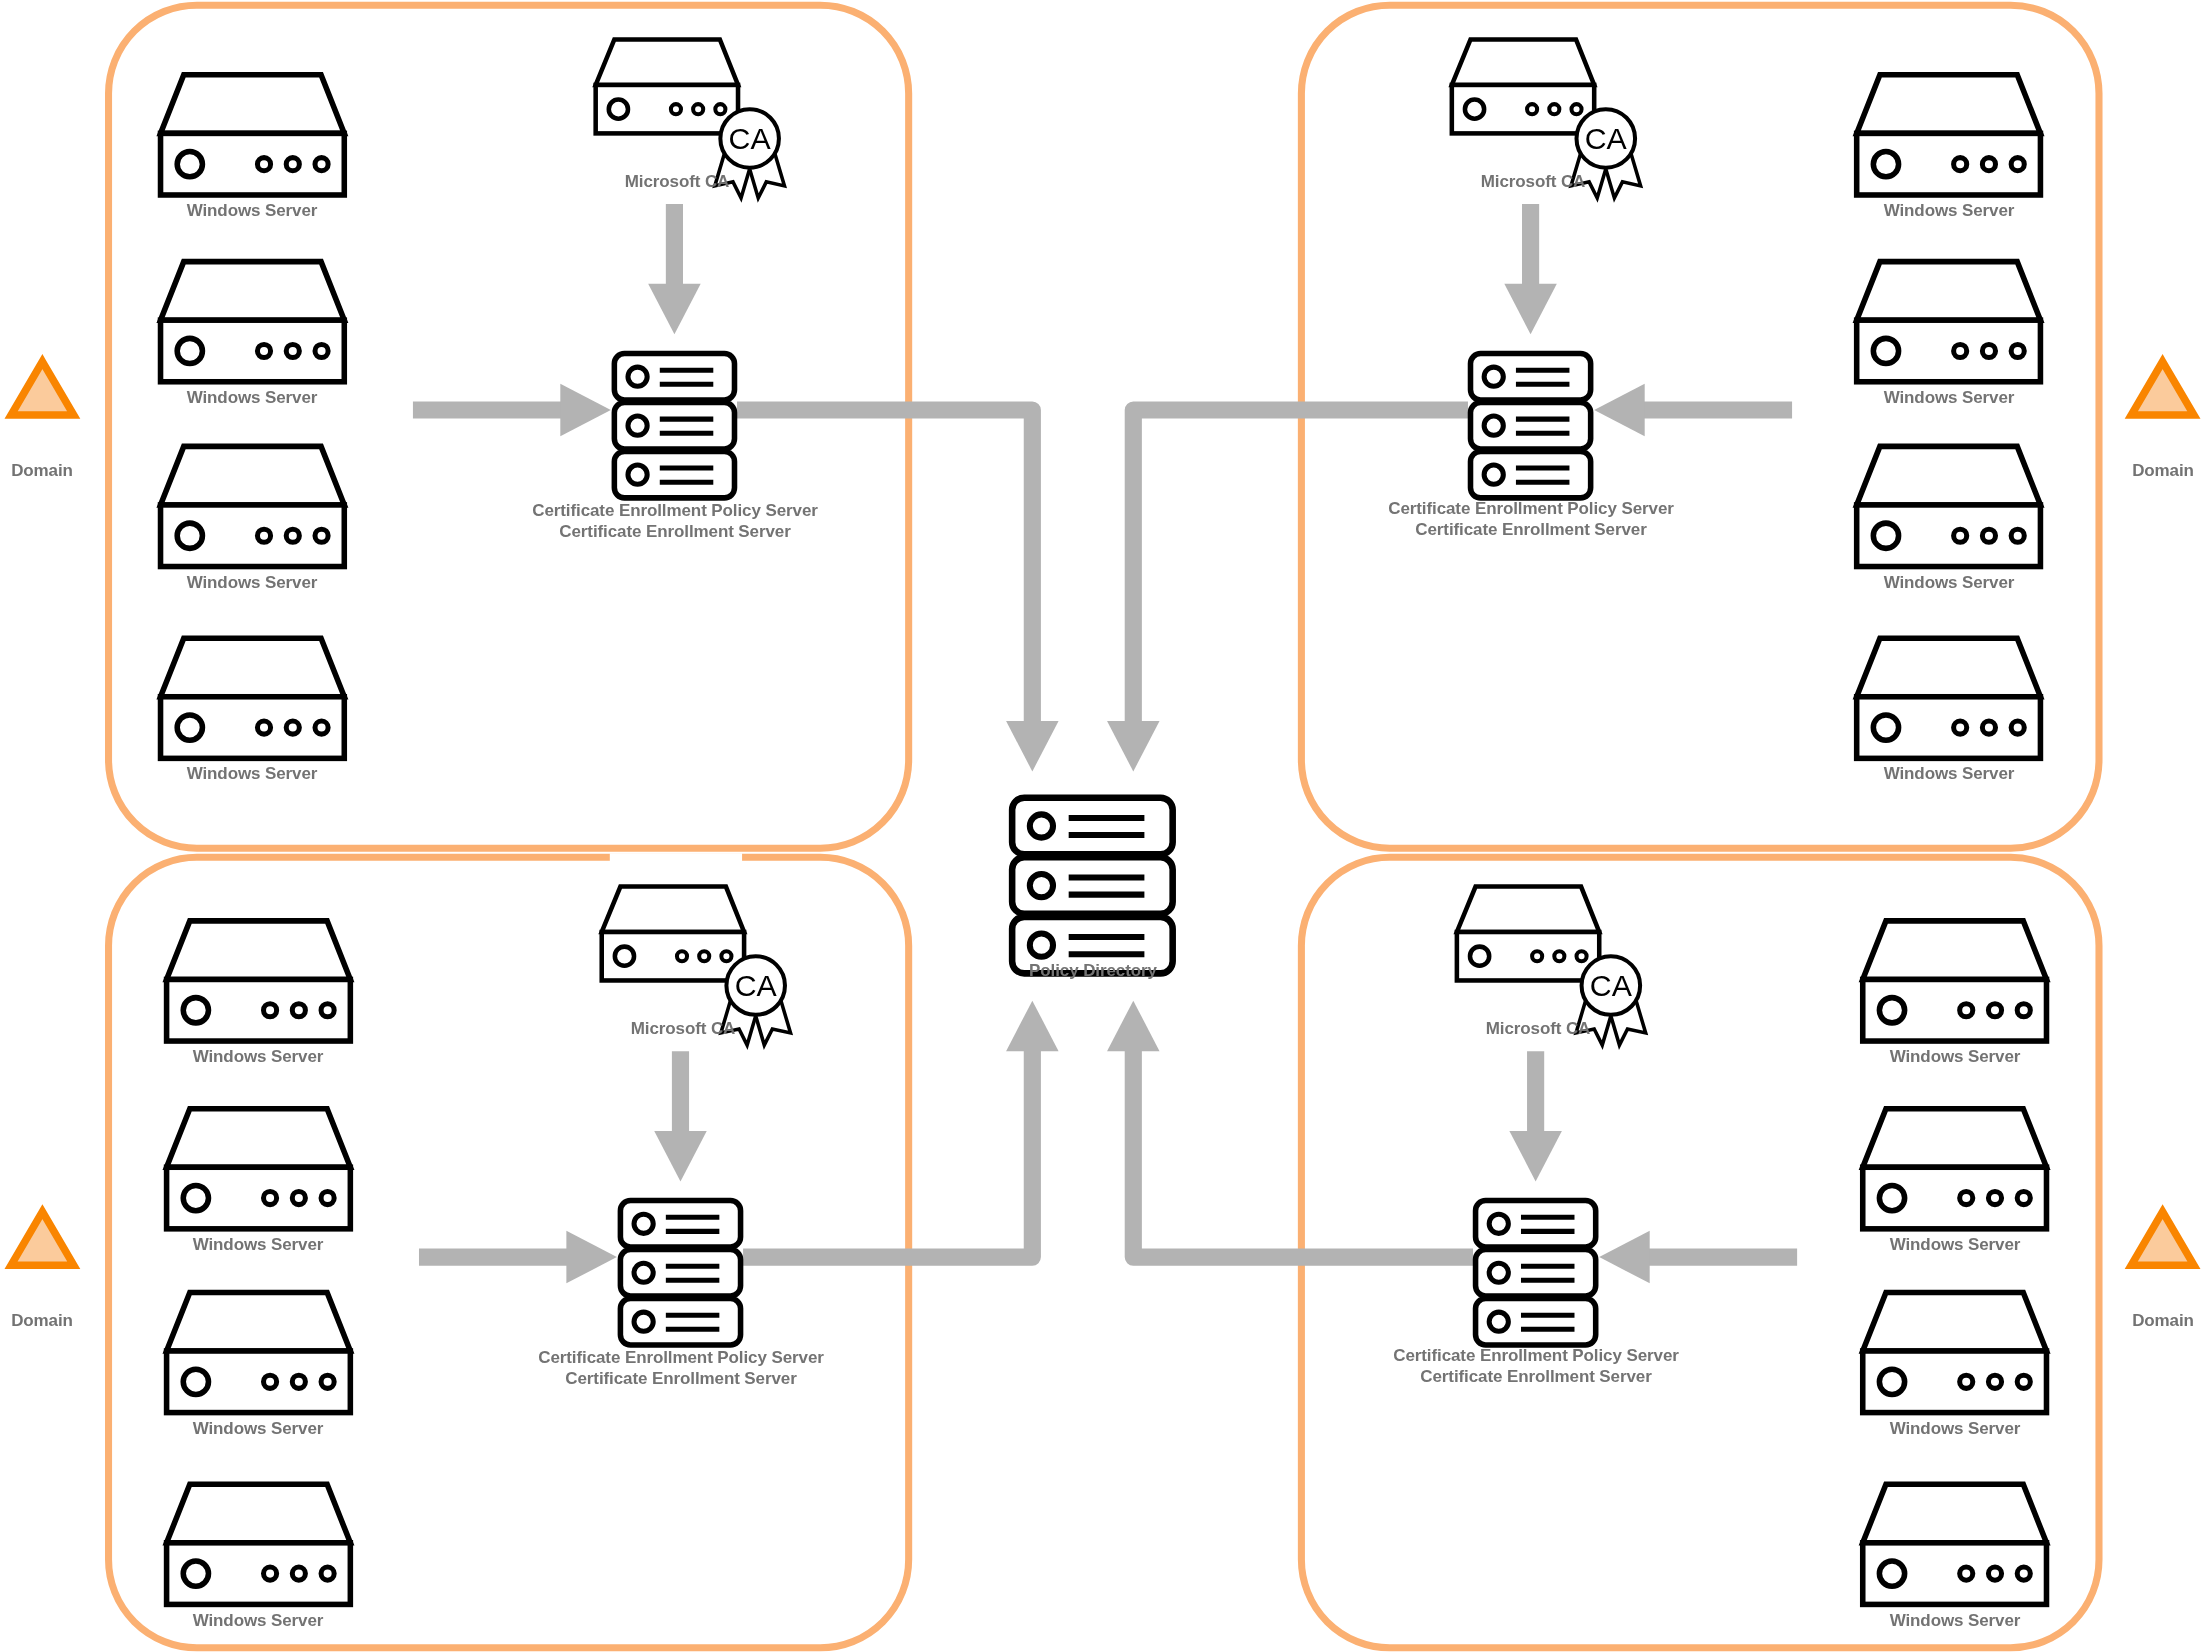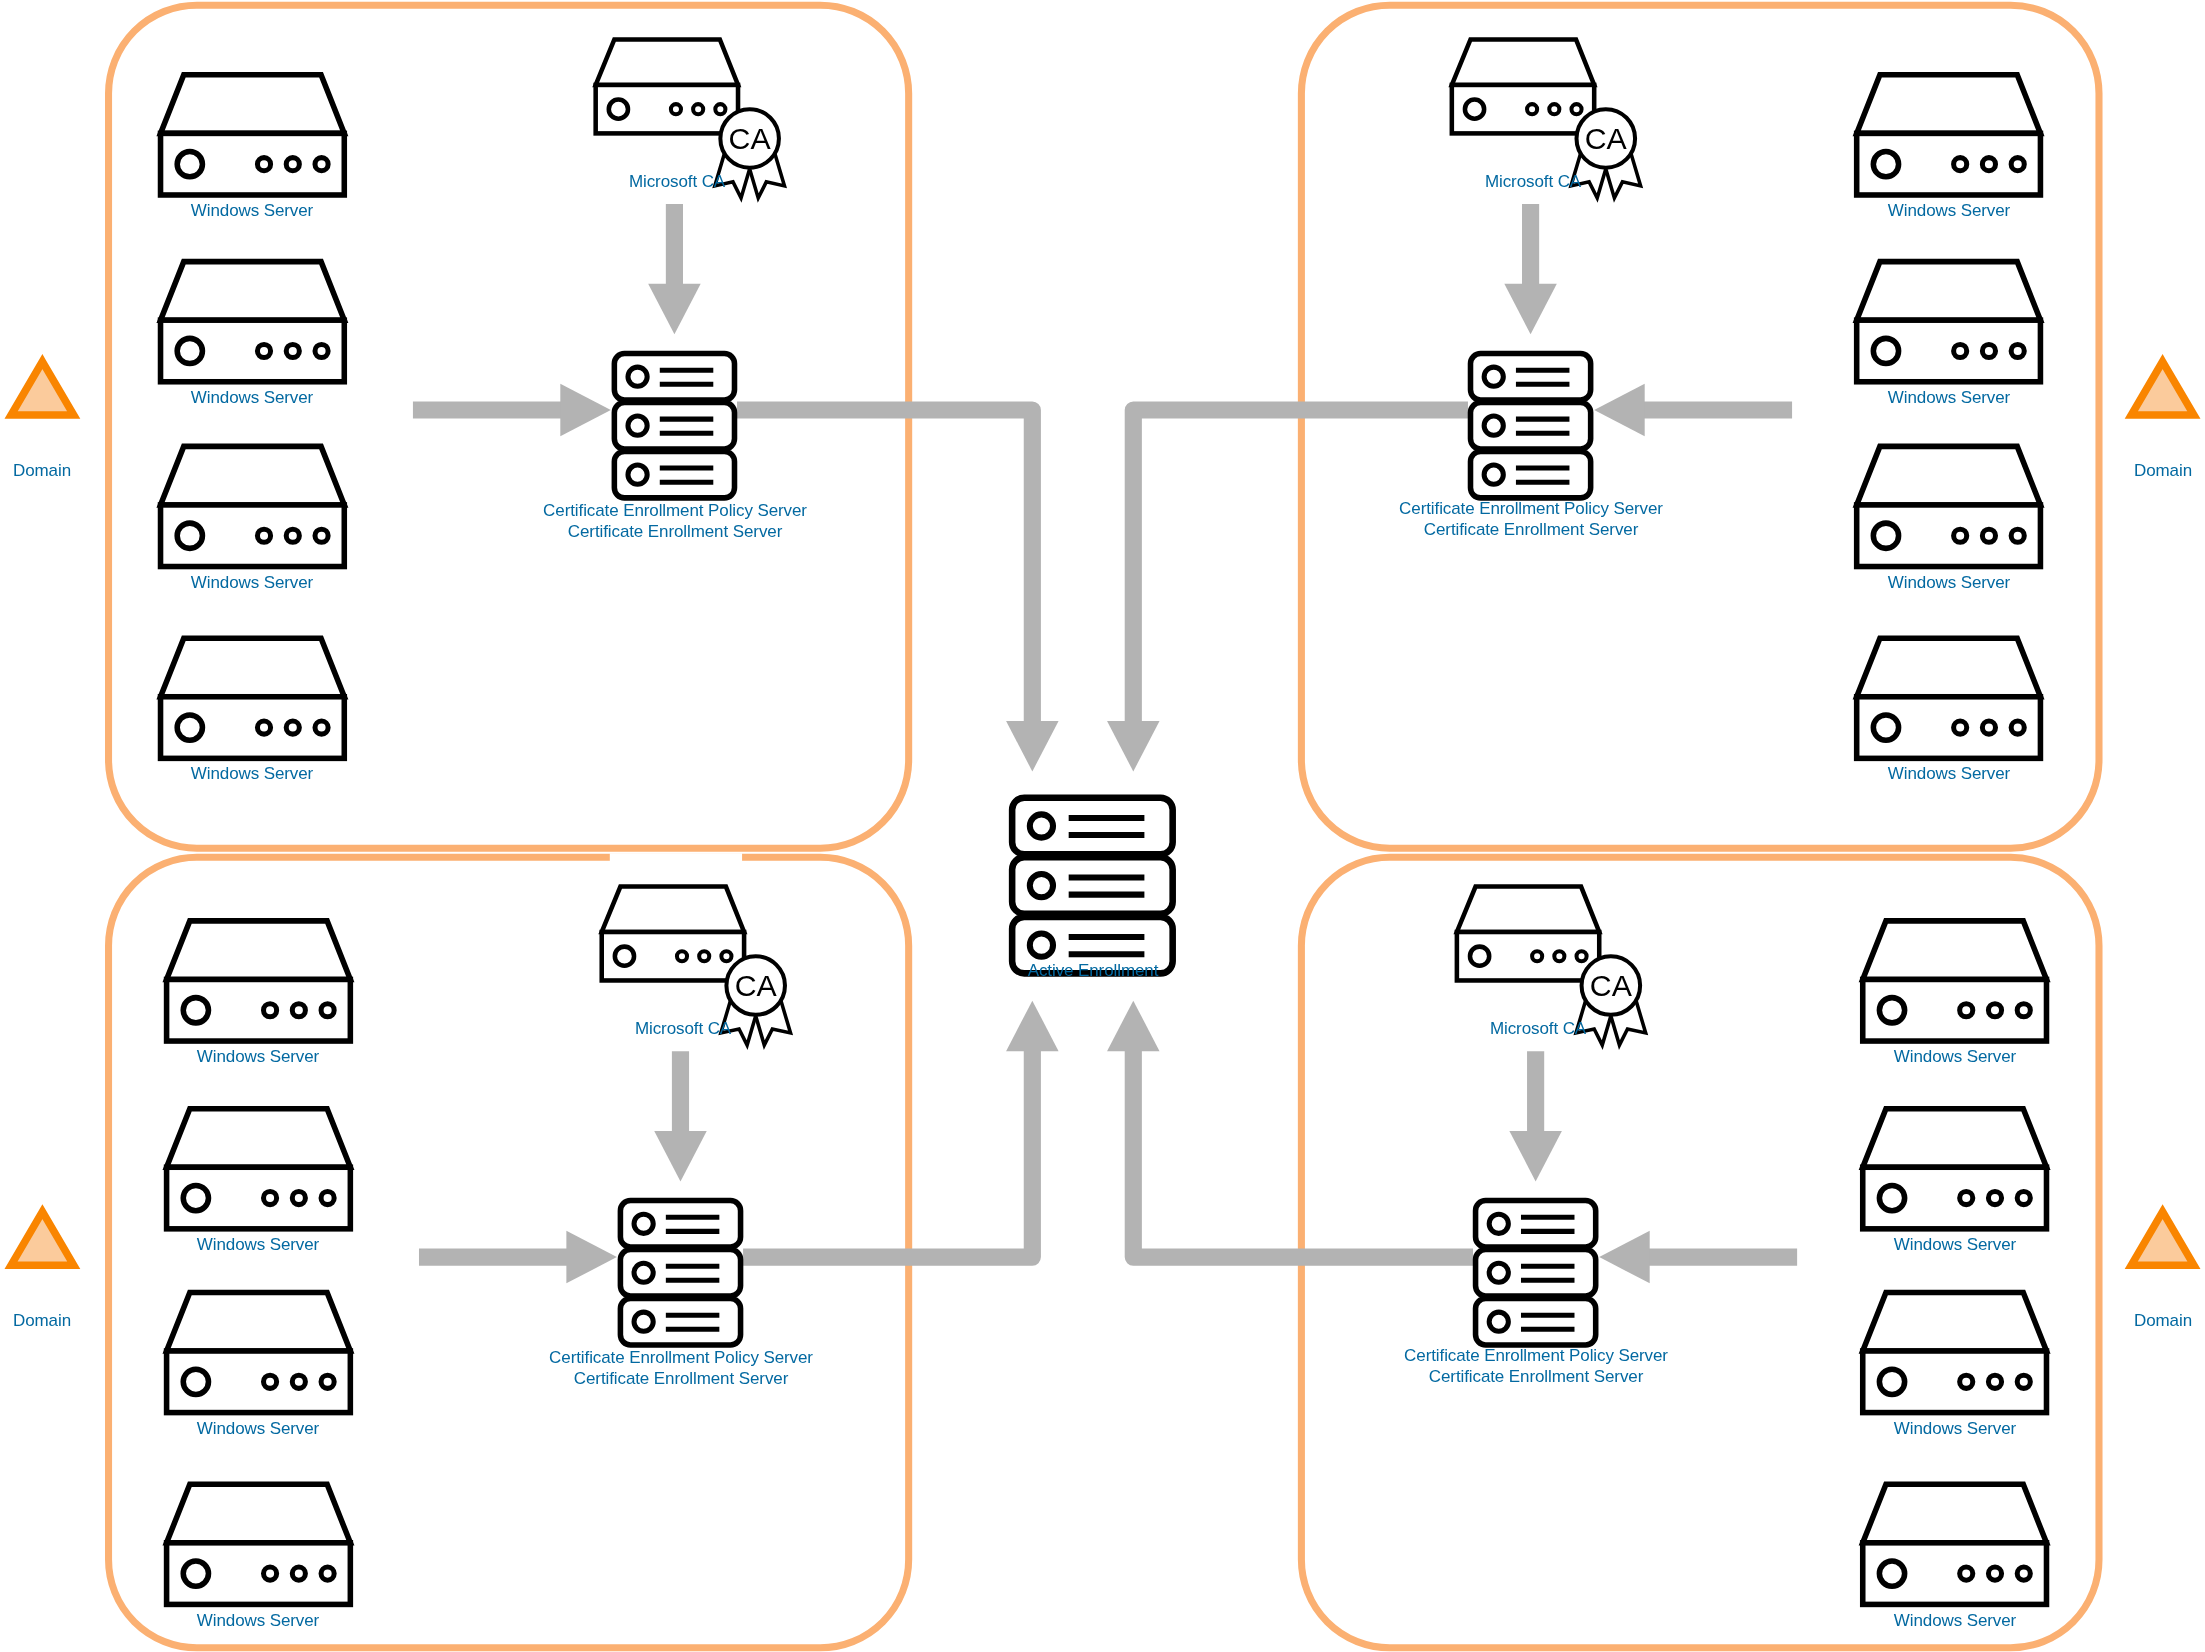--- a/index.html
+++ b/index.html
@@ -2,22 +2,22 @@
 <html style="font-size:8px"><head>
 <meta charset="utf-8">
 <style>
   html,body{margin:0;padding:0;background:#ffffff;}
   body{font-family:"Liberation Sans",sans-serif;}
   #stage{position:relative;width:2205px;height:1653px;background:#fff;overflow:hidden;}
   #svgroot{position:absolute;left:0;top:0;width:2205px;height:1653px;}
   .lbl{
     position:absolute;
     font-family:"Liberation Sans",sans-serif;
-    font-weight:normal;
-    color:#0369a1;
+    font-weight:bold;
+    color:#737373;
     text-align:left;
     line-height:1.18;
     white-space:pre;
     transform:translateX(-50%);
     letter-spacing:-0.1px;
   }
   .lbl-node{font-size:17px;}
   .lbl-domain{font-size:17px;margin-top:33px;}
   .lbl-ad{font-size:17px;}
   .lbl-ces{font-size:17px;}
@@ -311,16 +311,16 @@
 
 <div class="lbl lbl-node" style="left:1955px;top:1047px;">Windows Server</div>
 <div class="lbl lbl-node" style="left:1955px;top:1235px;">Windows Server</div>
 <div class="lbl lbl-node" style="left:1955px;top:1419px;">Windows Server</div>
 <div class="lbl lbl-node" style="left:1955px;top:1611px;">Windows Server</div>
 <div class="lbl lbl-node" style="left:1538px;top:1019px;">Microsoft CA</div>
 <div class="lbl lbl-ces" style="left:1536px;top:1346px;">Certificate Enrollment Policy Server</div>
 <div class="lbl lbl-ces" style="left:1536px;top:1367px;">Certificate Enrollment Server</div>
 <div class="lbl lbl-domain" style="left:2163px;top:1278px;">Domain</div>
 
-<div class="lbl lbl-ad" style="left:1093px;top:961px;">Active Enrollment</div>
+<div class="lbl lbl-ad" style="left:1093px;top:961px;">Policy Directory</div>
 
 </div>
 
 
 </body></html>

